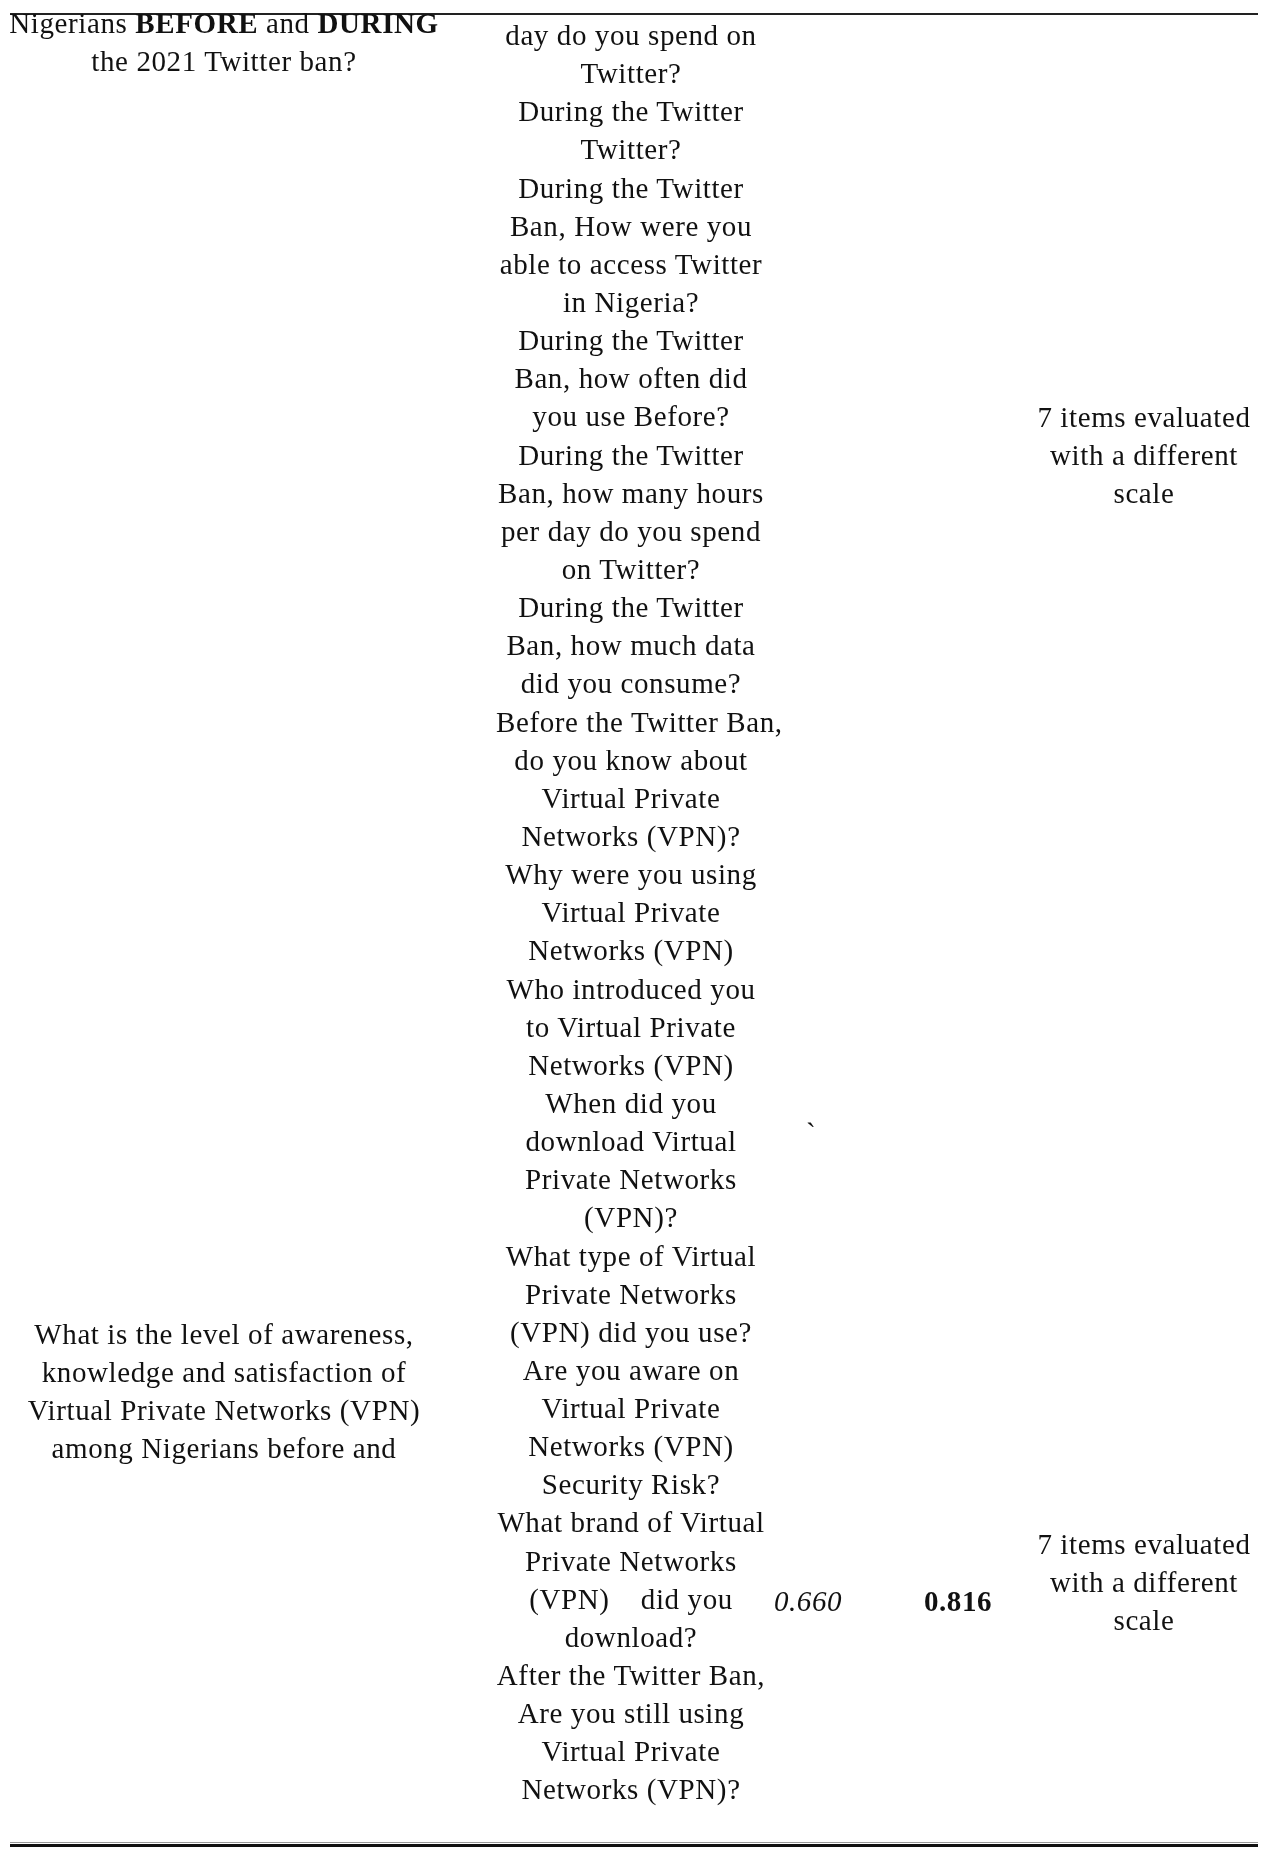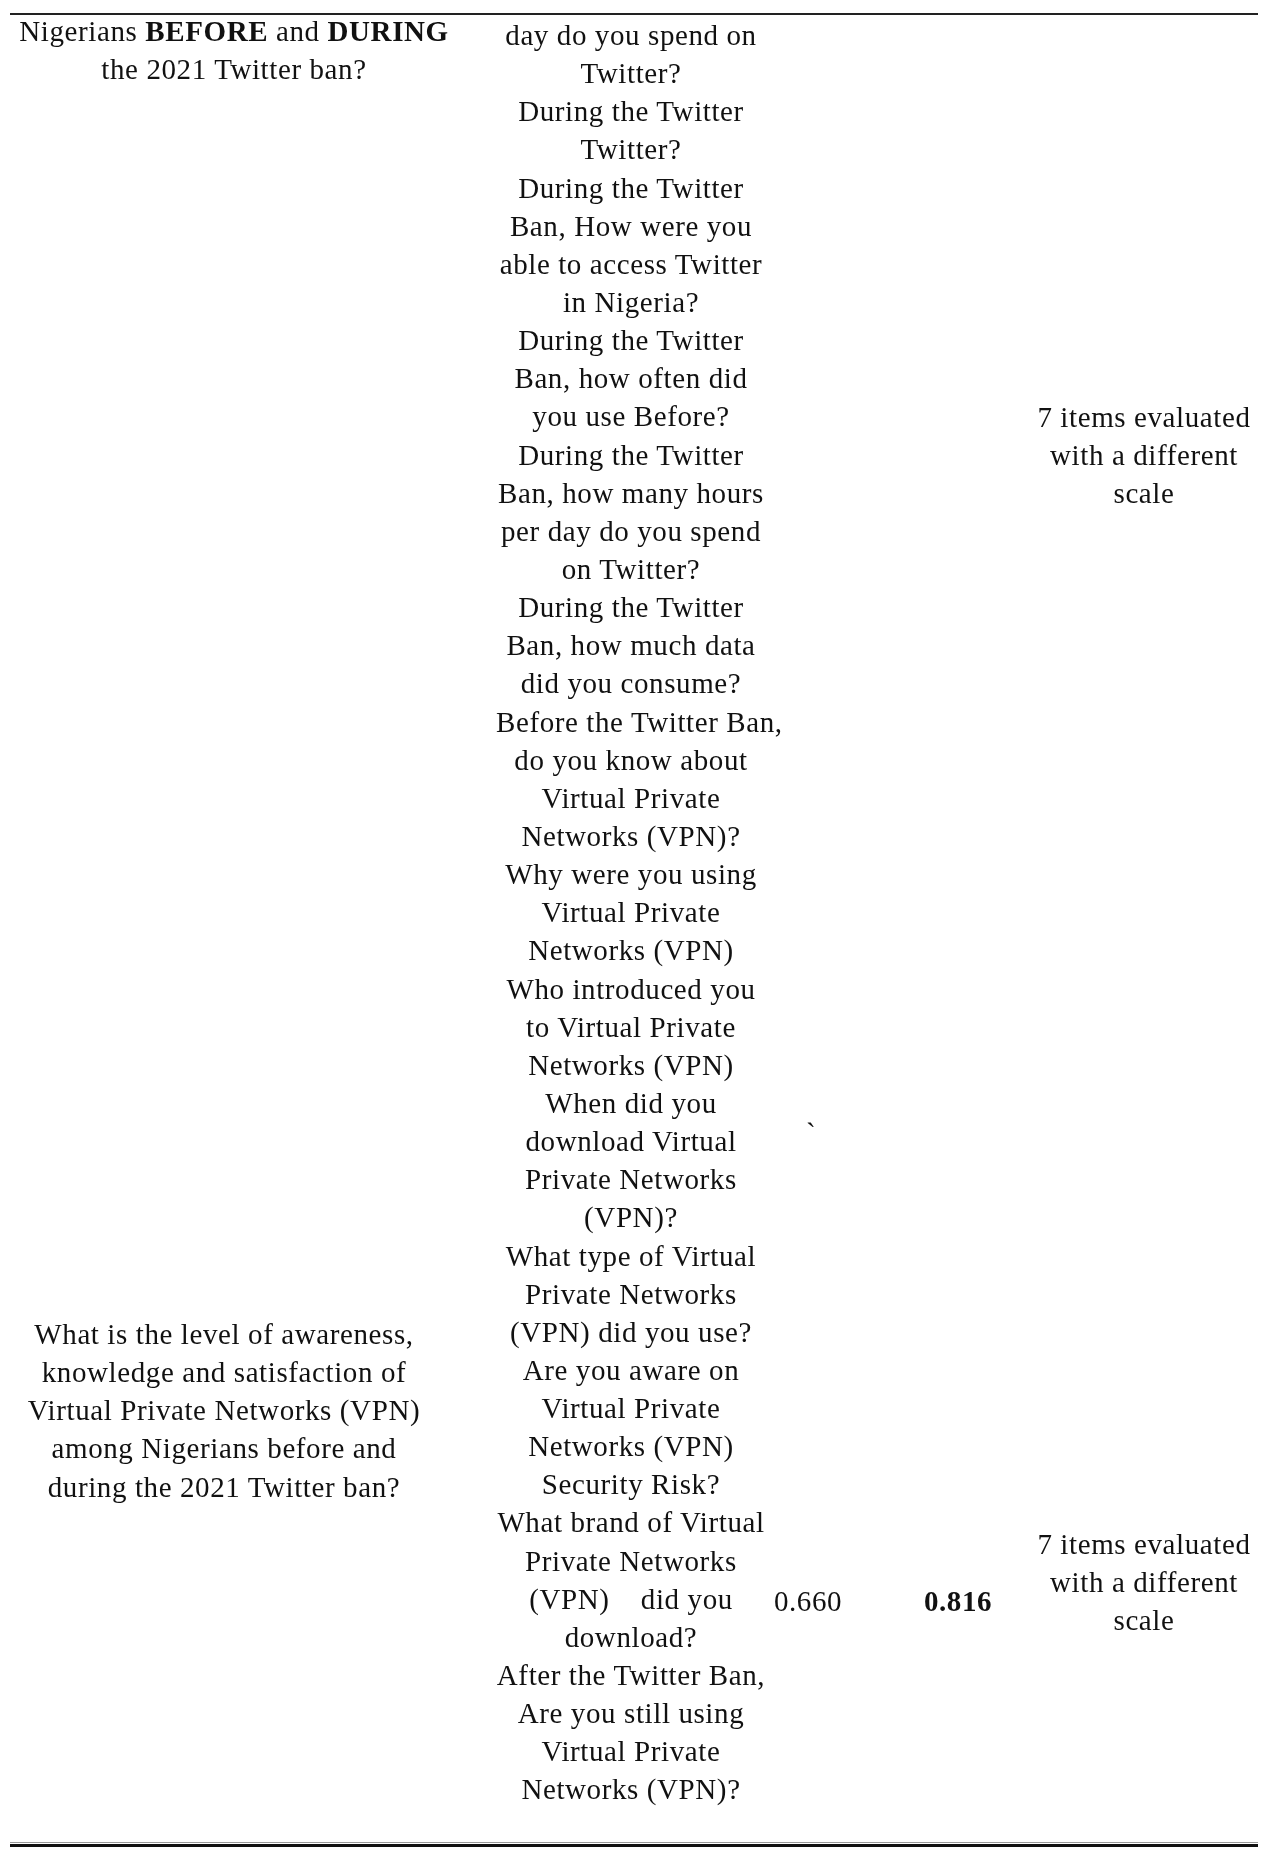--- a/index.html
+++ b/index.html
@@ -5,32 +5,32 @@
   html, body { margin: 0; padding: 0; background: #ffffff; }
   body { width: 1272px; height: 1852px; position: relative; overflow: hidden;
          font-family: "Liberation Serif", "DejaVu Serif", serif; color: #111111; }
   .rule-top { position: absolute; left: 10px; top: 13px; width: 1248px; height: 2px; background: #222; }
   .rule-bottom { position: absolute; left: 10px; top: 1844px; width: 1248px; height: 3px; background: #111; }
   .rule-bottom-thin { position: absolute; left: 10px; top: 1842px; width: 1248px; height: 1px; background: #999; }
   .col { position: absolute; text-align: center; font-size: 29px; line-height: 38.15px; letter-spacing: 0.6px; }
   .line { display: block; white-space: pre; height: 38.15px; }
   .col-construct { left: 0px; width: 448px; }
   .col-items { left: 448px; width: 270px; top: 16px; margin-left: 48px; }
-  .col-a { left: 740px; width: 136px; }
+  .col-a { left: 740px; width: 136px; font-style: italic; }
   .col-b { left: 890px; width: 136px; font-weight: bold; }
   .col-scale { left: 1030px; width: 228px; }
   b { font-weight: bold; }
   .stray { position: absolute; left: 806px; top: 1118px; font-size: 29px; line-height: 30px; }
 </style>
 </head>
 <body>
 
 <div class="rule-top"></div>
 
-<div class="col col-construct" style="top:12px;padding-left:10px;">
+<div class="col col-construct" style="top:4px;">
   <span class="line"><span>Nigerians </span><b>BEFORE</b><span> and </span><b>DURING</b></span>
   <span class="line">the 2021 Twitter ban?</span>
 </div>
 
 <div class="col col-items" id="items-col">
     <span class="line">day do you spend on</span>
     <span class="line">Twitter?</span>
     <span class="line">During the Twitter</span>
     <span class="line">Twitter?</span>
     <span class="line">During the Twitter</span>
@@ -84,21 +84,20 @@
   <span class="line">scale</span>
 </div>
 
 <div class="stray">`</div>
 
 <div class="col col-construct" style="top:1315px;">
   <span class="line">What is the level of awareness,</span>
   <span class="line">knowledge and satisfaction of</span>
   <span class="line">Virtual Private Networks (VPN)</span>
   <span class="line">among Nigerians before and</span>
-  <span class="line">during the 2021 Twitter ban?</span>
 </div>
 
 <div class="col col-a" style="top:1582px;">
   <span class="line">0.660</span>
 </div>
 <div class="col col-b" style="top:1582px;">
   <span class="line">0.816</span>
 </div>
 
 <div class="col col-scale" style="top:1525px;">

